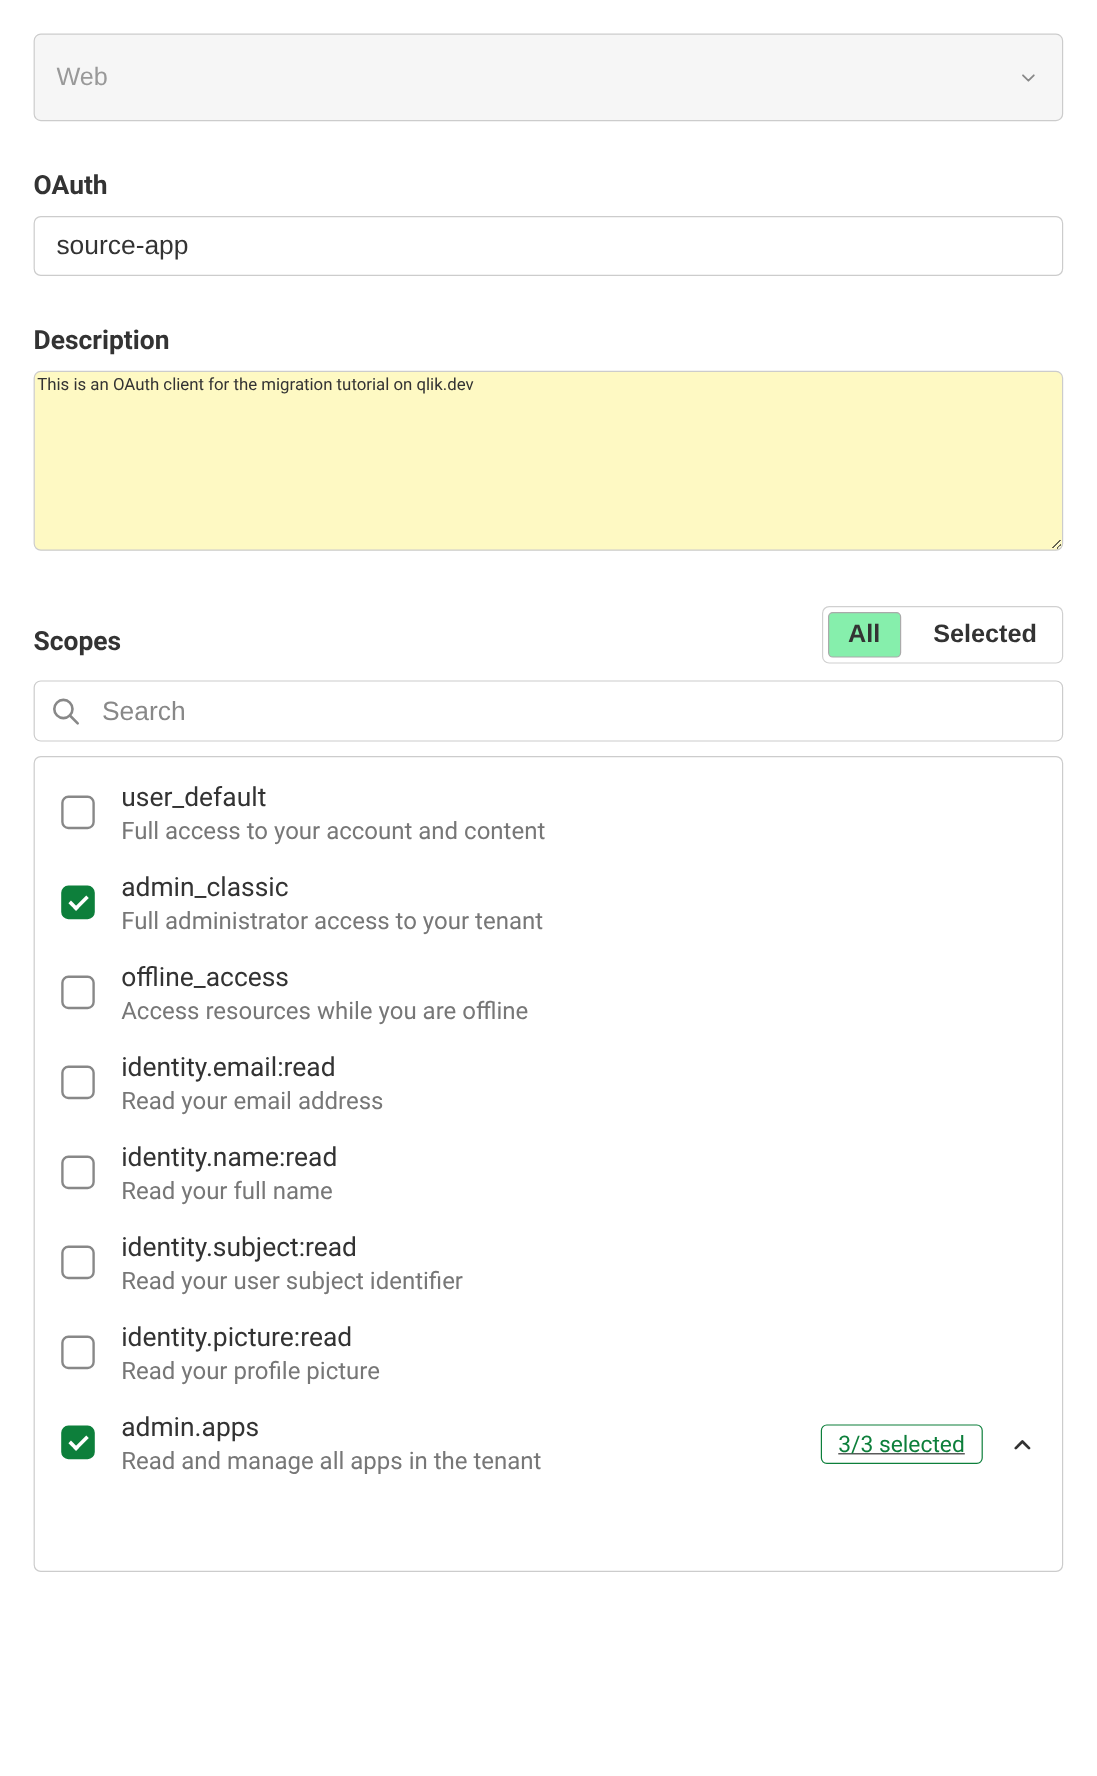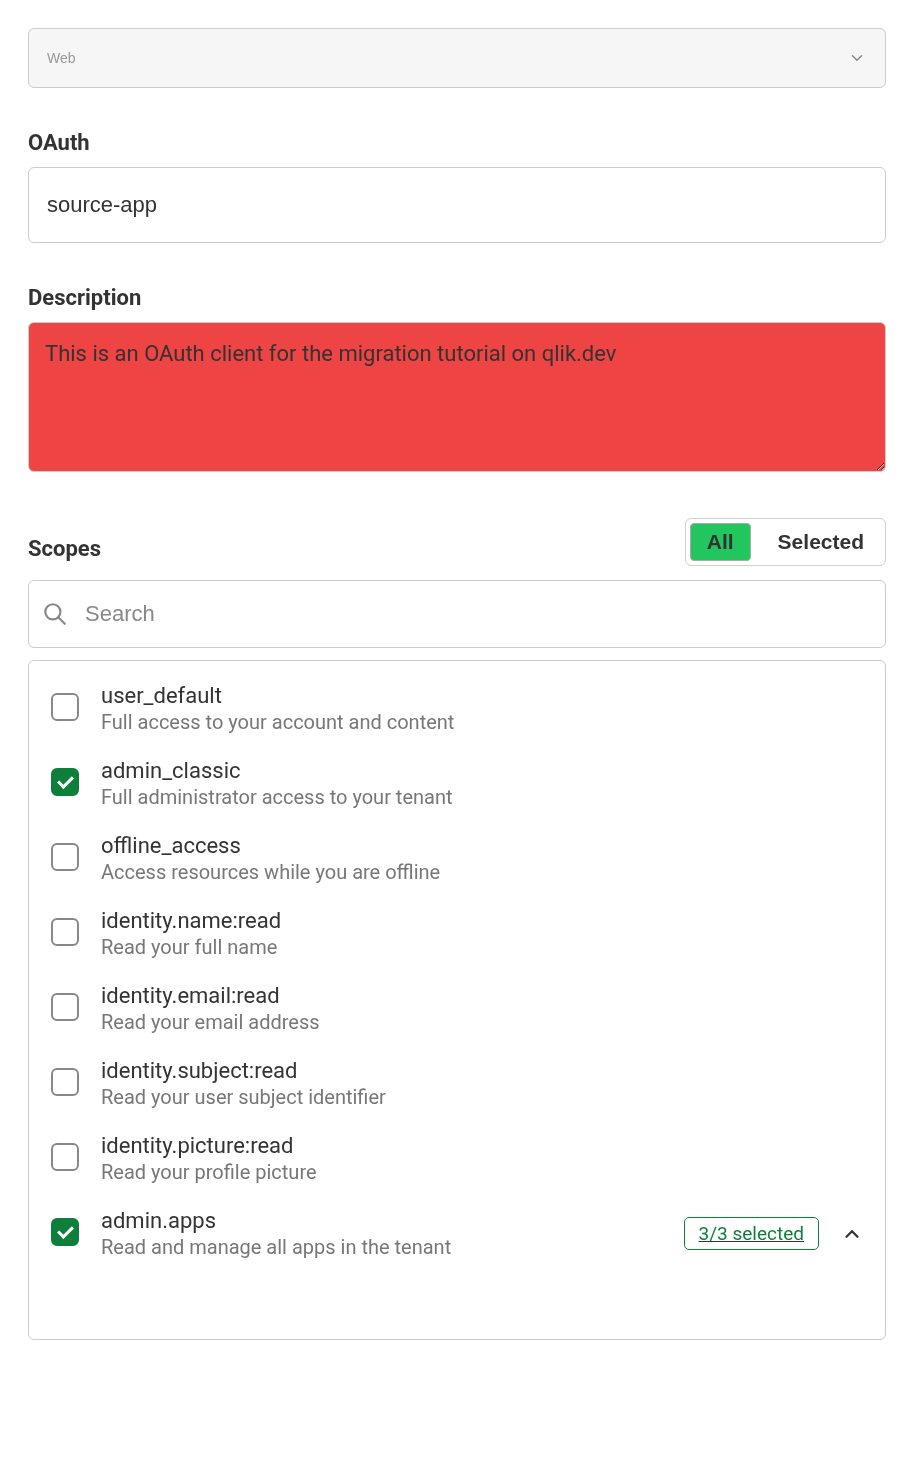--- a/index.html
+++ b/index.html
@@ -23,67 +23,67 @@
     color: #333;
     margin-bottom: 12px;
     display: block;
   }
   .select-wrapper {
     position: relative;
     width: 100%;
   }
   .select-input {
     width: 100%;
-    height: 60px;
+    height: 73px;
     border: 1px solid #ccc;
     border-radius: 6px;
     background: #f6f6f6;
     padding: 0 18px;
-    font-size: 14px;
+    font-size: 21px;
     color: #999;
     appearance: none;
     outline: none;
   }
   .chevron-down {
     position: absolute;
     top: 50%;
     right: 20px;
     transform: translateY(-50%);
     pointer-events: none;
     width: 18px;
     height: 18px;
   }
   .chevron-down svg {
     width: 18px;
     height: 18px;
   }
   .text-input {
     width: 100%;
-    height: 76px;
+    height: 50px;
     border: 1px solid #ccc;
     border-radius: 6px;
     padding: 0 18px;
     font-size: 22px;
     color: #333;
     outline: none;
     background: #fff;
   }
   .textarea-input {
     width: 100%;
     min-height: 150px;
     border: 1px solid #ccc;
     border-radius: 6px;
-    padding: 16px;
-    font-size: 22px;
+    padding: 2px;
+    font-size: 14px;
     color: #333;
     outline: none;
     resize: vertical;
     font-family: inherit;
     line-height: 1.4;
-    background: #ef4444;
+    background: #fef9c3;
   }
   .scopes-header {
     display: flex;
     justify-content: space-between;
     align-items: center;
     margin-bottom: 14px;
   }
   .scopes-title {
     font-size: 22px;
     font-weight: 700;
@@ -102,31 +102,31 @@
     background: transparent;
     padding: 6px 16px;
     font-size: 21px;
     font-weight: 600;
     color: #333;
     border-radius: 4px;
     cursor: pointer;
   }
   .filter-btn.active {
     border: 1px solid #aaa;
-    background: #22c55e;
+    background: #86efac;
     text-align: right;
   }
   .search-wrapper {
     position: relative;
     width: 100%;
     margin-bottom: 12px;
   }
   .search-input {
     width: 100%;
-    height: 68px;
+    height: 51px;
     border: 1px solid #ccc;
     border-radius: 6px;
     padding: 0 18px 0 56px;
     font-size: 22px;
     color: #333;
     outline: none;
     background: #fff;
   }
   .search-input::placeholder {
     color: #888;
@@ -297,29 +297,29 @@
         <div class="scope-item">
           <div class="checkbox"></div>
           <div class="scope-text">
             <div class="scope-name">offline_access</div>
             <div class="scope-desc">Access resources while you are offline</div>
           </div>
         </div>
         <div class="scope-item">
           <div class="checkbox"></div>
           <div class="scope-text">
+            <div class="scope-name">identity.email:read</div>
+            <div class="scope-desc">Read your email address</div>
+          </div>
+        </div>
+        <div class="scope-item">
+          <div class="checkbox"></div>
+          <div class="scope-text">
             <div class="scope-name">identity.name:read</div>
             <div class="scope-desc">Read your full name</div>
-          </div>
-        </div>
-        <div class="scope-item">
-          <div class="checkbox"></div>
-          <div class="scope-text">
-            <div class="scope-name">identity.email:read</div>
-            <div class="scope-desc">Read your email address</div>
           </div>
         </div>
         <div class="scope-item">
           <div class="checkbox"></div>
           <div class="scope-text">
             <div class="scope-name">identity.subject:read</div>
             <div class="scope-desc">Read your user subject identifier</div>
           </div>
         </div>
         <div class="scope-item">

